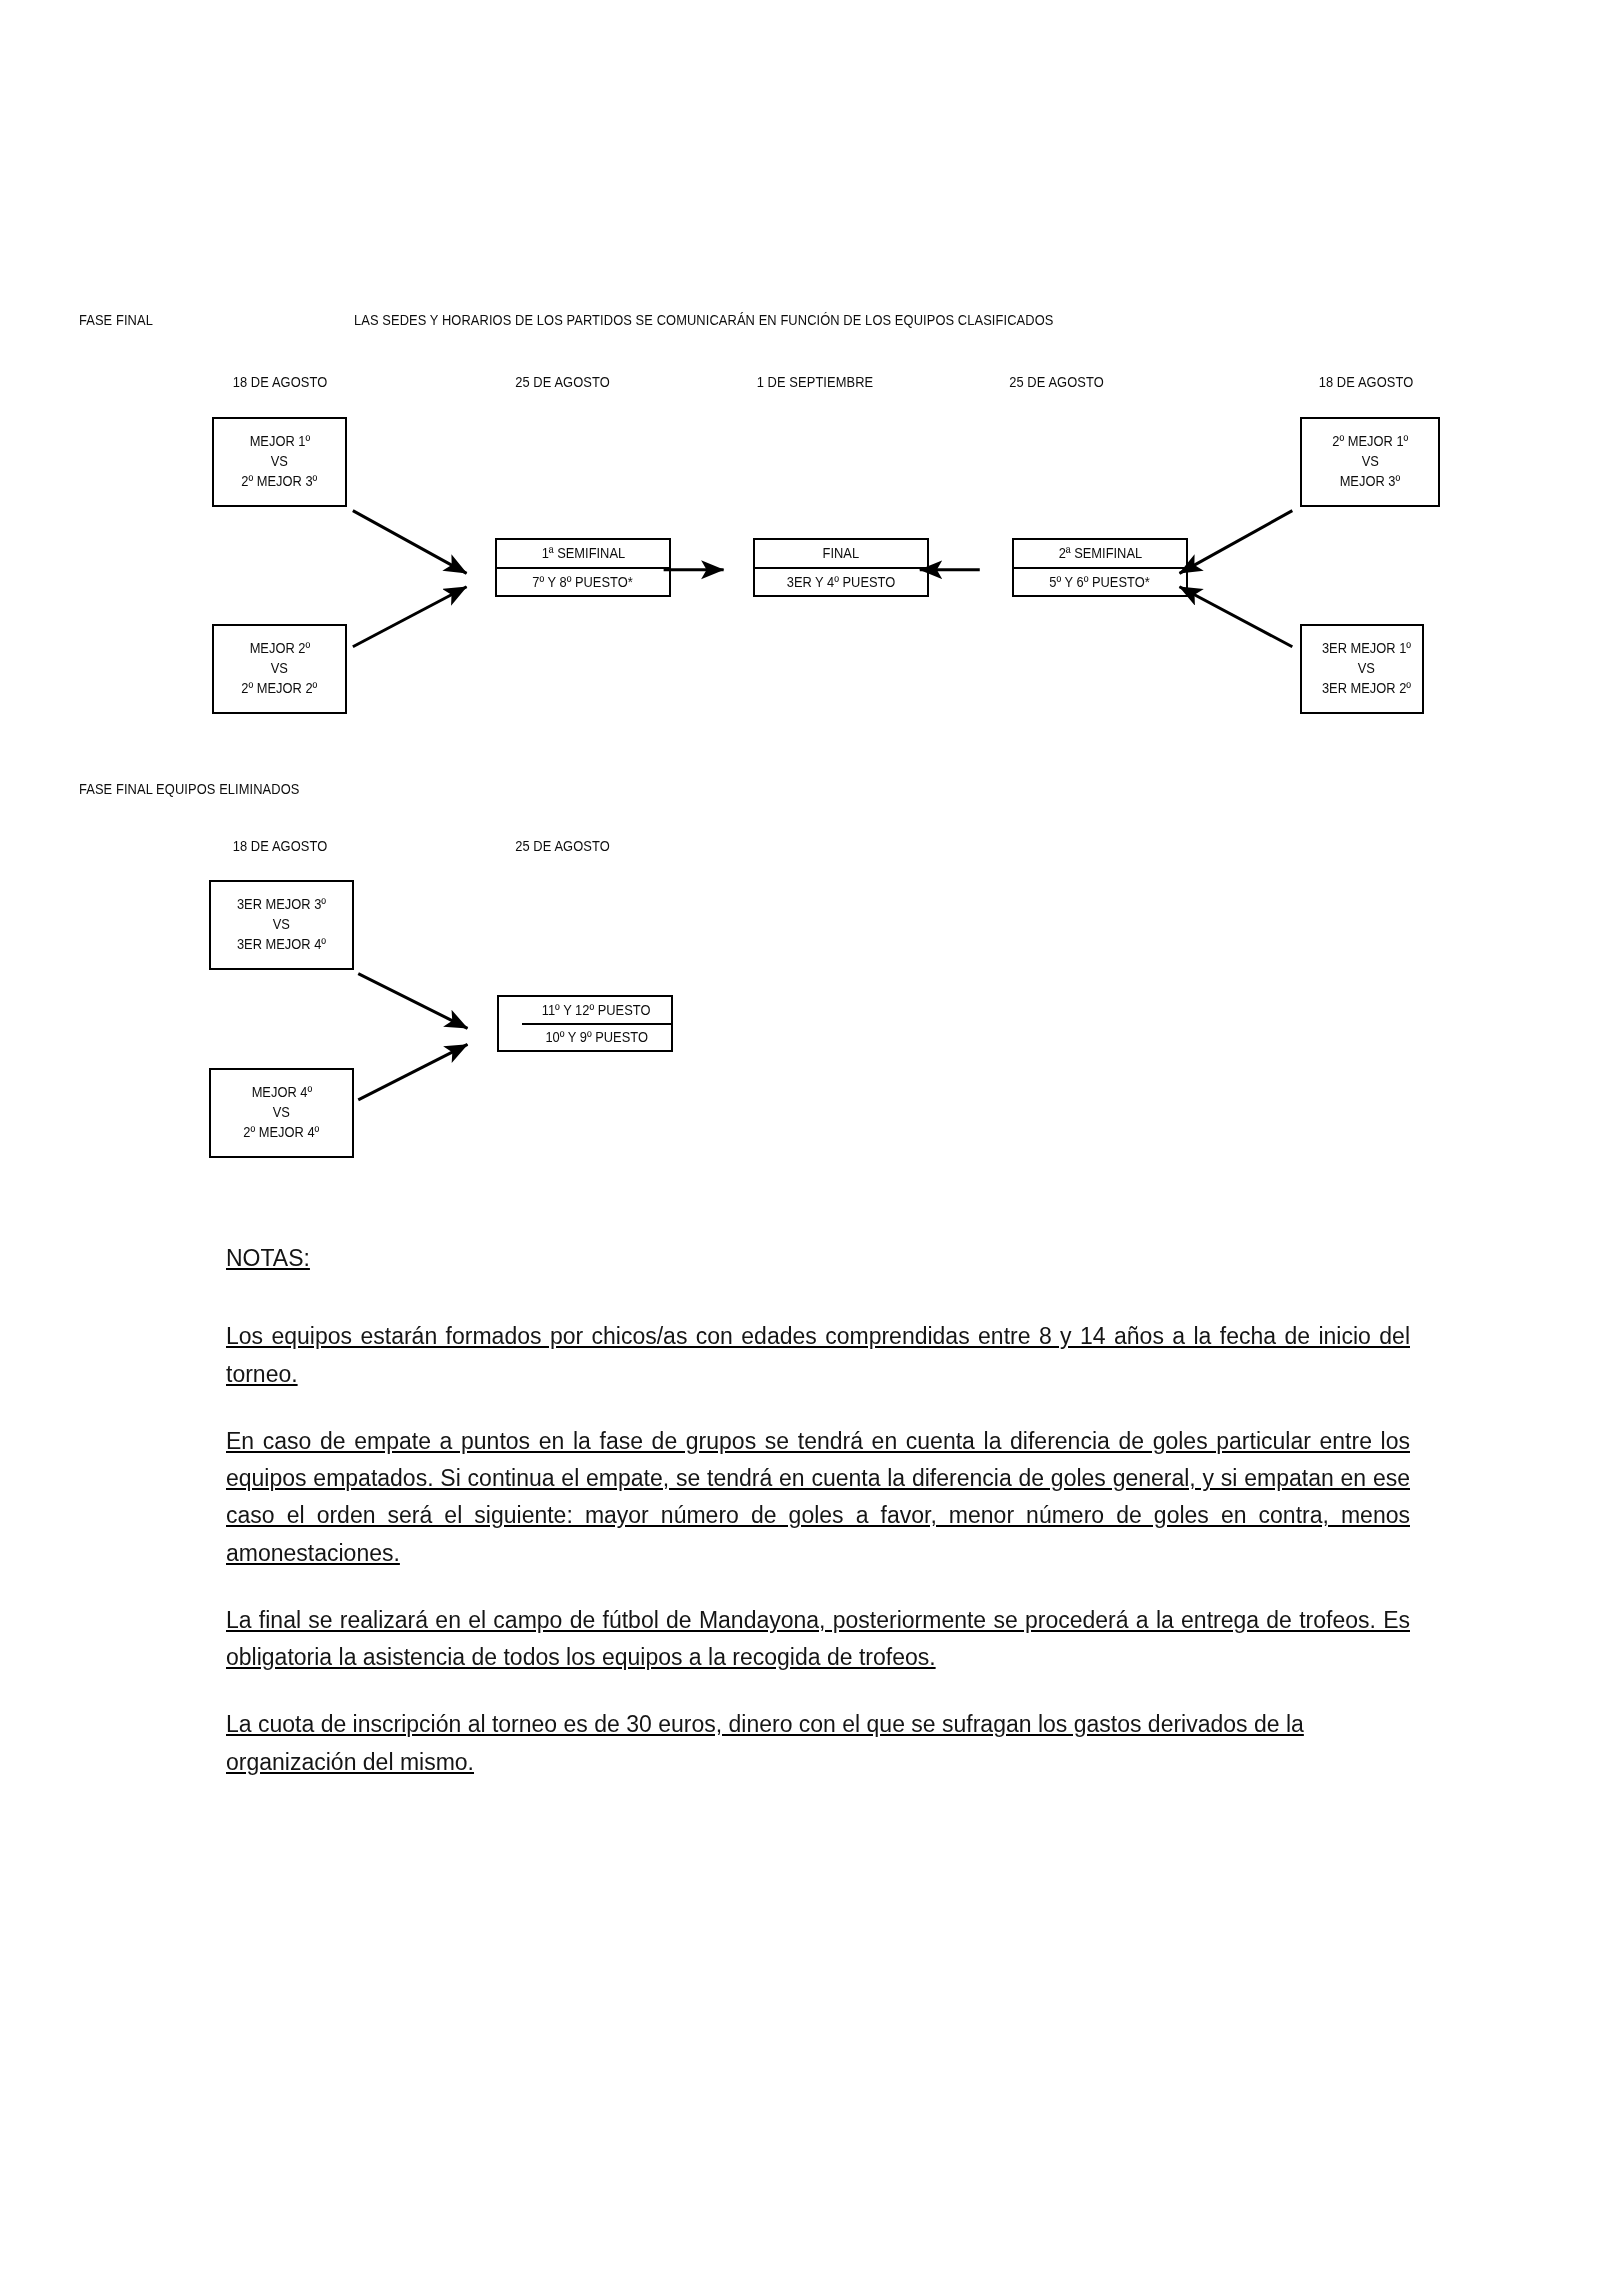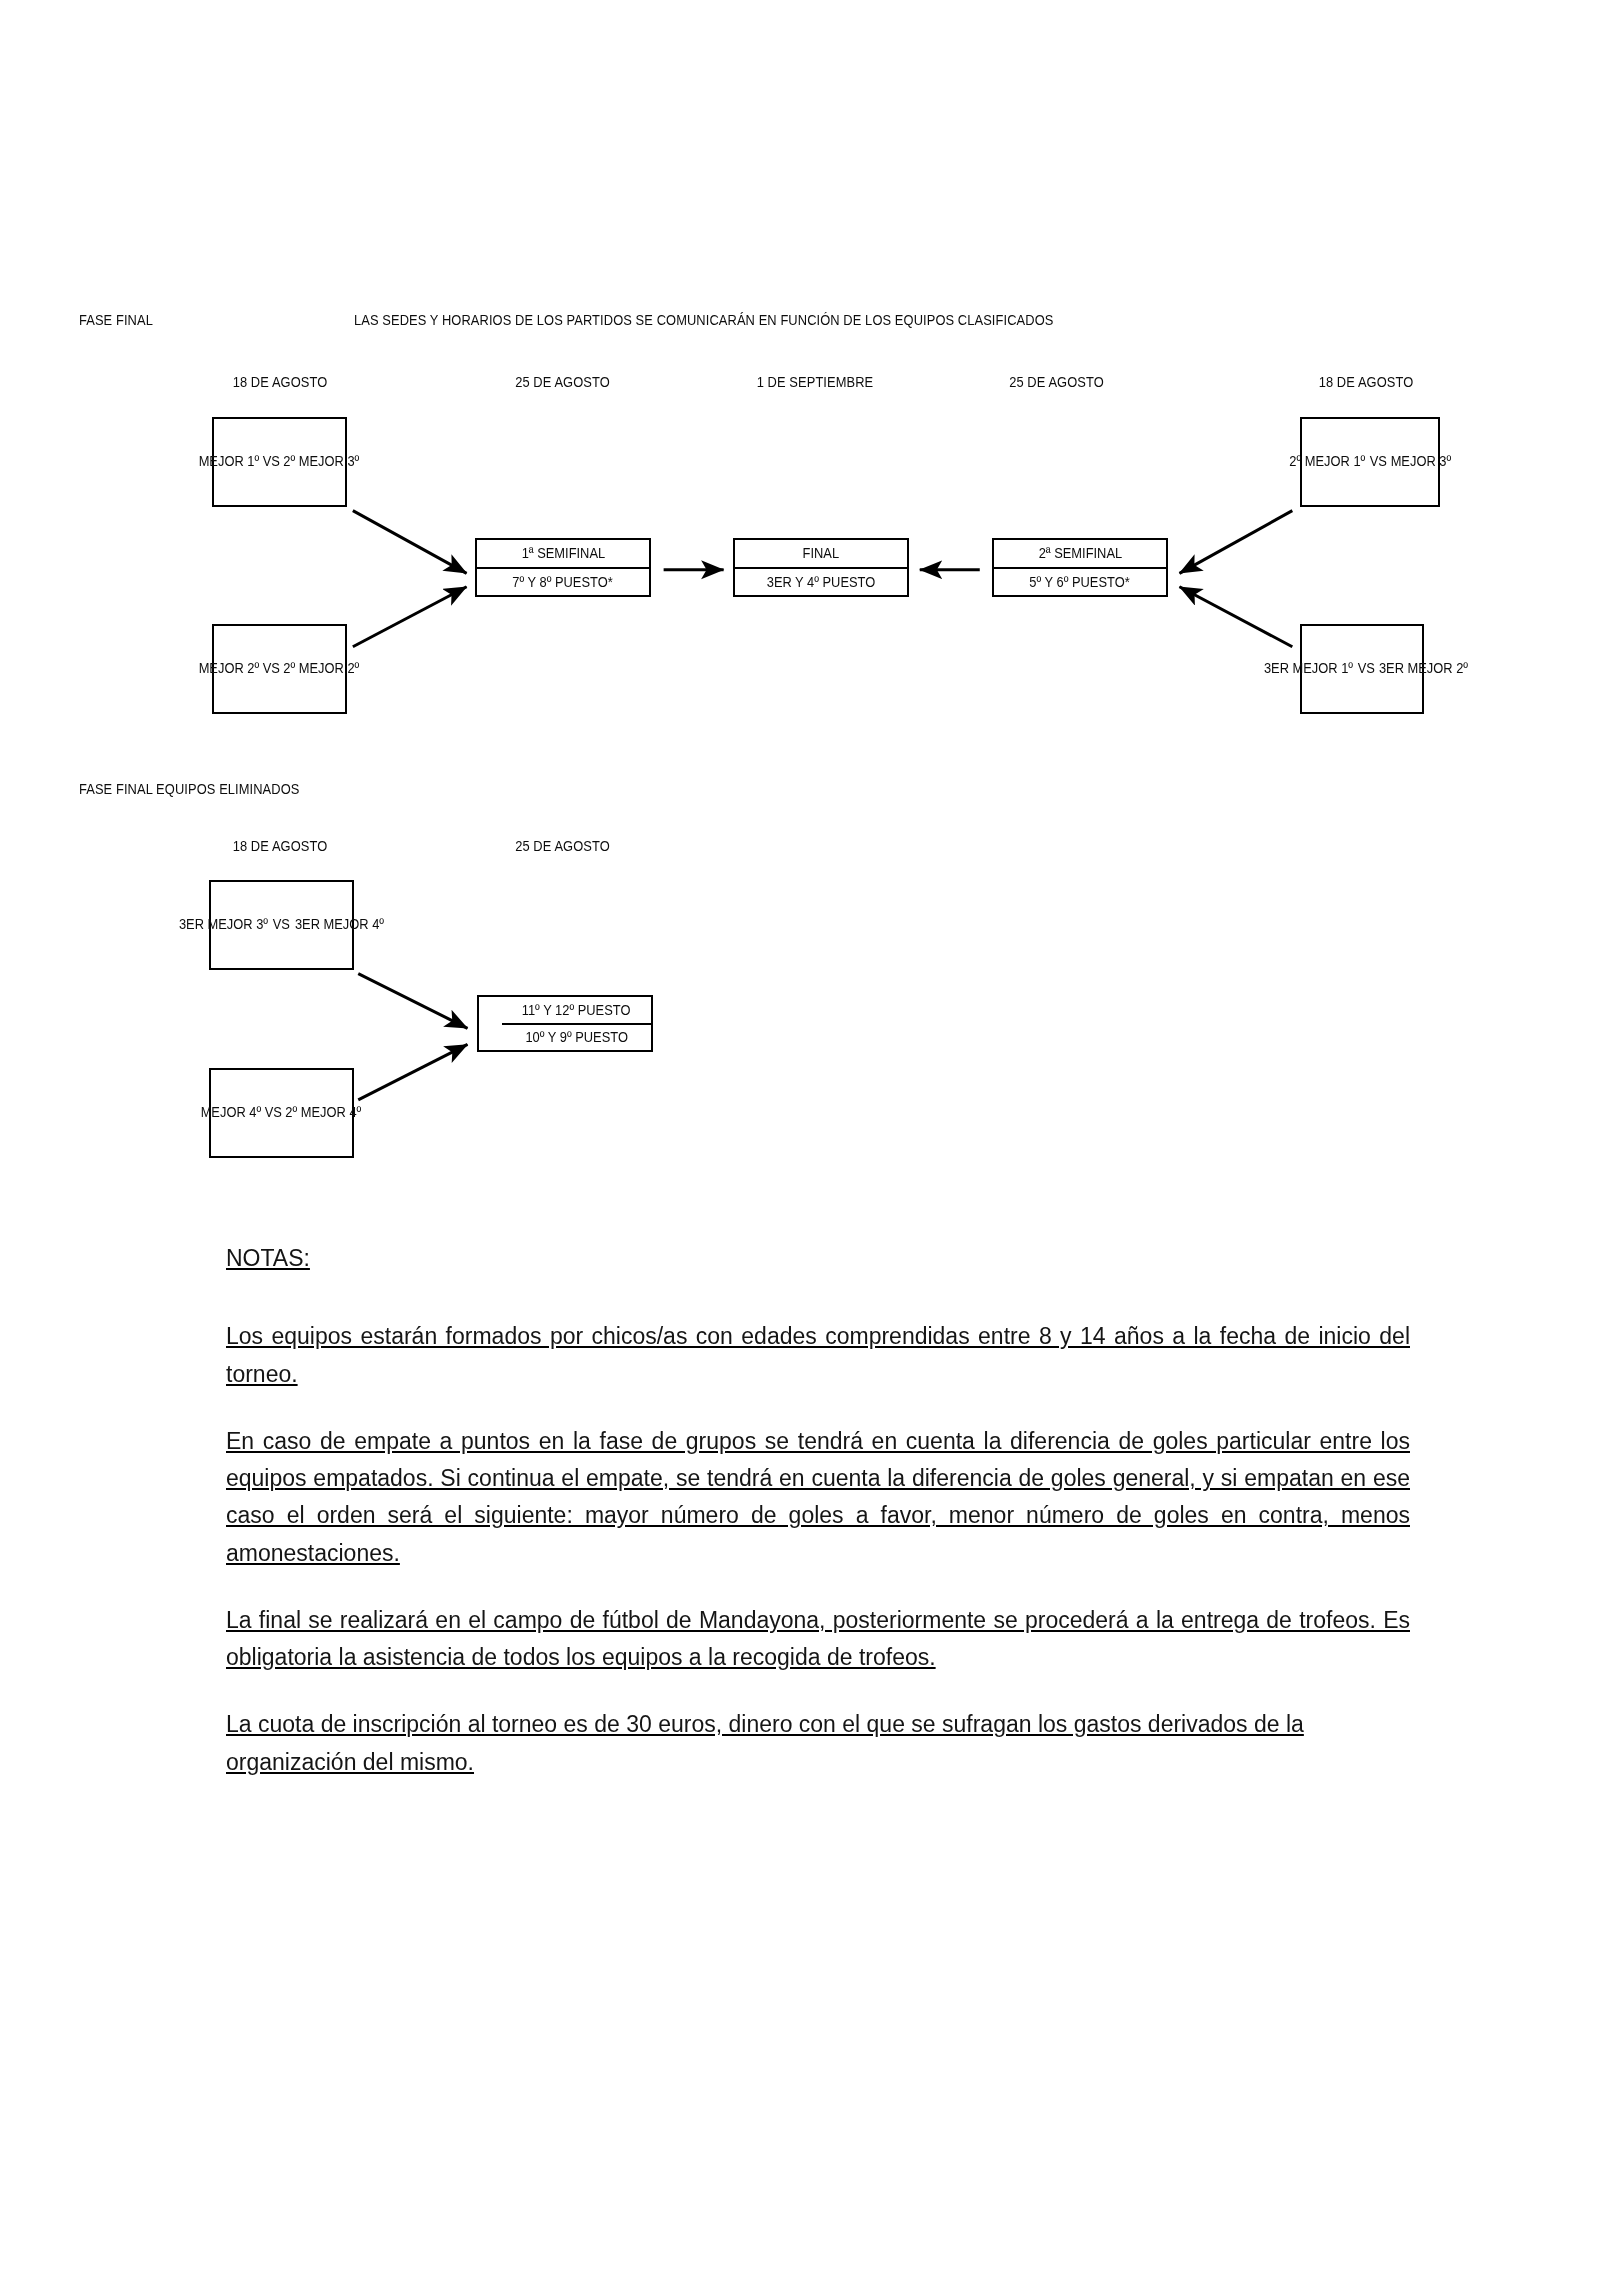--- a/index.html
+++ b/index.html
@@ -38,41 +38,42 @@
     text-align: center;
   }
 
   
   .mbox {
     position: absolute;
     border: 2.2px solid #000000;
     background: #ffffff;
     box-sizing: border-box;
     display: flex;
-    flex-direction: row;
+    flex-direction: column;
     justify-content: center;
     align-items: center;
   }
   .mbox .line {
     font-family: "Liberation Sans", sans-serif;
     font-size: 14px;
     line-height: 1.42;
     color: #0d0d0d;
     white-space: nowrap;
     transform: scaleX(0.92);
   }
 
   
   .sbox {
     position: absolute;
     border: 2.2px solid #000000;
     background: #ffffff;
     box-sizing: border-box;
     display: flex;
     flex-direction: column;
+    margin-left: 20px;
   }
   .sbox .row {
     flex: 1 1 0;
     display: flex;
     align-items: center;
     justify-content: center;
     font-family: "Liberation Sans", sans-serif;
     font-size: 14px;
     color: #0d0d0d;
     white-space: nowrap;

